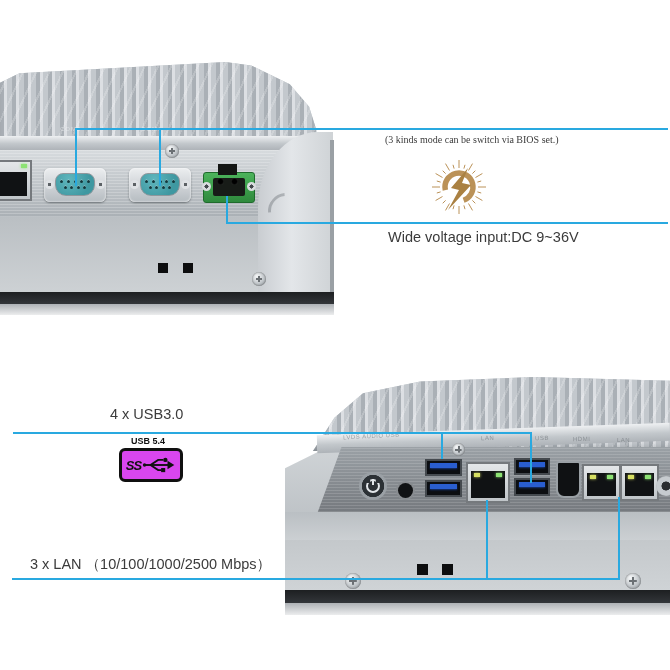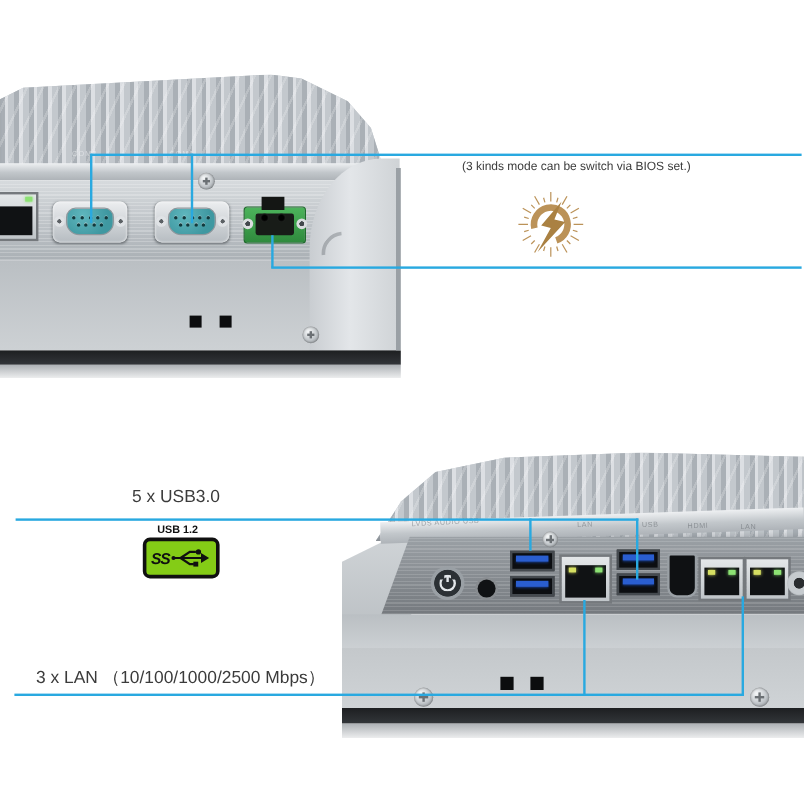--- a/index.html
+++ b/index.html
@@ -9,21 +9,21 @@
   
   .cl{position:absolute;background:#29a9e0;z-index:7;}
   .cl.h{height:2px;} .cl.v{width:2px;}
   
   .t{position:absolute;color:#3b3b3b;z-index:8;white-space:nowrap;}
   .t-title{font-size:15px;}
   .t-sub{font-size:10px;}
   .t-label{font-size:14.5px;}
   .badge-title{font-size:9px;font-weight:bold;color:#111;text-align:center;width:64px;}
   .usb-badge{position:absolute;left:119px;top:448px;width:58px;height:28px;border:3px solid #101010;
-             border-radius:6px;background:#84cc16;z-index:8;display:flex;align-items:center;
+             border-radius:6px;background:#d946ef;z-index:8;display:flex;align-items:center;
              justify-content:center;gap:1px;}
   .usb-badge .ss{font-size:13px;font-weight:bold;font-style:italic;color:#101010;letter-spacing:-1px;}
   
   .photo{position:absolute;overflow:hidden;z-index:1;}
   .heatsink{position:absolute;background-color:#c9ced3;
     background-image:
       repeating-linear-gradient(115deg, rgba(255,255,255,.20) 0 2px, rgba(0,0,0,0) 2px 12px),
       repeating-linear-gradient(90deg, #aab0b6 0 4px, #dcdfe3 4px 7px, #c3c8cd 7px 12px);
     box-shadow:inset 0 -8px 10px -6px rgba(60,66,72,.45);}
   .chamfer{position:absolute;background:linear-gradient(180deg,#eef0f2,#c2c7cb 55%,#aeb3b8);}
@@ -250,23 +250,24 @@
   <div class="cl v" style="left:159px;top:128px;height:58px;"></div>
   <div class="cl v" style="left:226px;top:196px;height:27px;"></div>
   <div class="cl h" style="left:226px;top:222px;width:442px;"></div>
   <div class="cl h" style="left:13px;top:432px;width:519px;"></div>
   <div class="cl v" style="left:441px;top:432px;height:27px;"></div>
   <div class="cl v" style="left:530px;top:432px;height:51px;"></div>
   <div class="cl h" style="left:12px;top:578px;width:608px;"></div>
   <div class="cl v" style="left:486px;top:500px;height:80px;"></div>
   <div class="cl v" style="left:618px;top:497px;height:83px;"></div>
 
-  <div class="t t-sub" style="left:385px;top:134px;">(3 kinds mode can be switch via BIOS set.)</div>
-  <div class="t t-label" style="left:110px;top:406px;">5 x USB3.0</div>
-  <div class="t badge-title" style="left:116px;top:436px;">USB 1.2</div>
+  <div class="t t-sub" style="left:385px;top:134px;font-family:Liberation Serif, serif;">(3 kinds mode can be switch via BIOS set.)</div>
+  <div class="t t-label" style="left:388px;top:229px;">Wide voltage input:DC 9~36V</div>
+  <div class="t t-label" style="left:110px;top:406px;">4 x USB3.0</div>
+  <div class="t badge-title" style="left:116px;top:436px;">USB 5.4</div>
   <div class="t t-label" style="left:13px;top:555px;margin-left:17px;">3 x LAN （10/100/1000/2500 Mbps）</div>
 
   <svg class="abs" style="left:429px;top:158px;z-index:8;" width="60" height="60" viewBox="0 0 60 60">
     <g id="rays">
         <line x1="49.0" y1="29.0" x2="57.0" y2="29.0" stroke="#bb9258" stroke-width="1"></line>
         <line x1="48.4" y1="33.9" x2="52.2" y2="35.0" stroke="#bb9258" stroke-width="1"></line>
         <line x1="46.5" y1="38.5" x2="53.4" y2="42.5" stroke="#bb9258" stroke-width="1"></line>
         <line x1="43.4" y1="42.4" x2="46.3" y2="45.3" stroke="#bb9258" stroke-width="1"></line>
         <line x1="39.5" y1="45.5" x2="43.5" y2="52.4" stroke="#bb9258" stroke-width="1"></line>
         <line x1="34.9" y1="47.4" x2="36.0" y2="51.2" stroke="#bb9258" stroke-width="1"></line>

